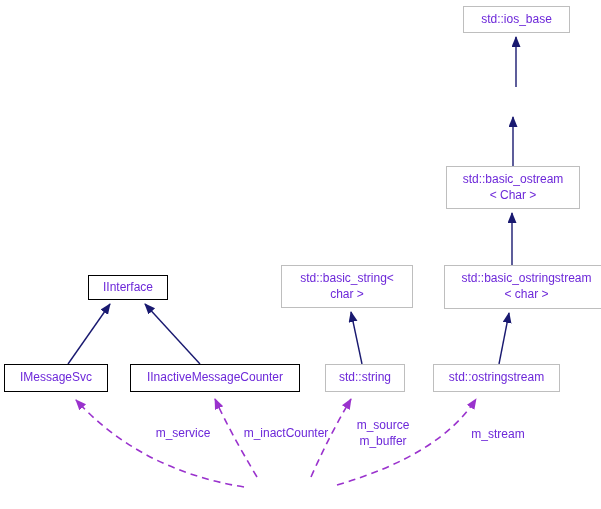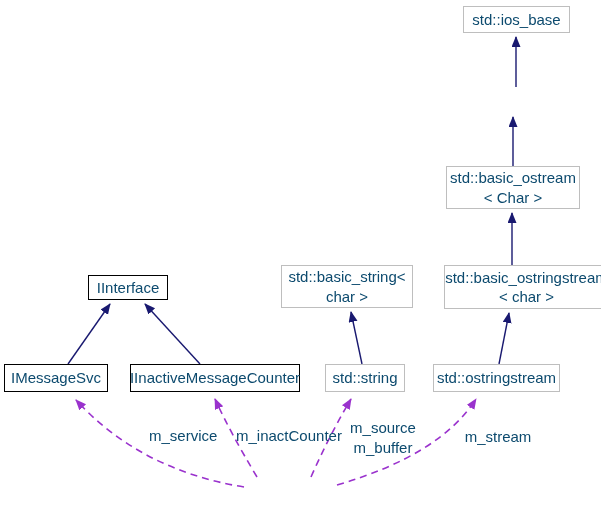--- a/index.html
+++ b/index.html
@@ -1,21 +1,21 @@
 <!DOCTYPE html>
 <html style="--inh: #191970; --use: #9a32cd; --ext: #bebebe; --fill: #bfbfbf; --bg: #ffffff;"><head>
 <meta charset="utf-8">
 <style>
   :root{
     --inh:#191970; --use:#9a32cd; --ext:#bebebe; --fill:#bfbfbf; --bg:#ffffff;
   }
   html,body{margin:0;padding:0;background:#fff;}
   .canvas{
     position:relative;width:601px;height:509px;background:var(--bg);
-    font-family:"Liberation Sans",sans-serif;font-size:15px;color:#0c4a6e;
+    font-family:"Liberation Sans",sans-serif;font-size:12px;color:#6d28d9;
     overflow:hidden;
   }
   svg.edge-layer{position:absolute;left:0;top:0;width:601px;height:509px;}
   .node{
     position:absolute;display:flex;align-items:center;justify-content:center;
     text-align:center;background:#fff;border:1px solid var(--ext);
     white-space:pre-line;line-height:1.3;box-sizing:border-box;
   }
   .node.doc{border:1px solid #000;}
   .node.focus{background:var(--fill);border:2px solid #000;margin-top:48px;}

